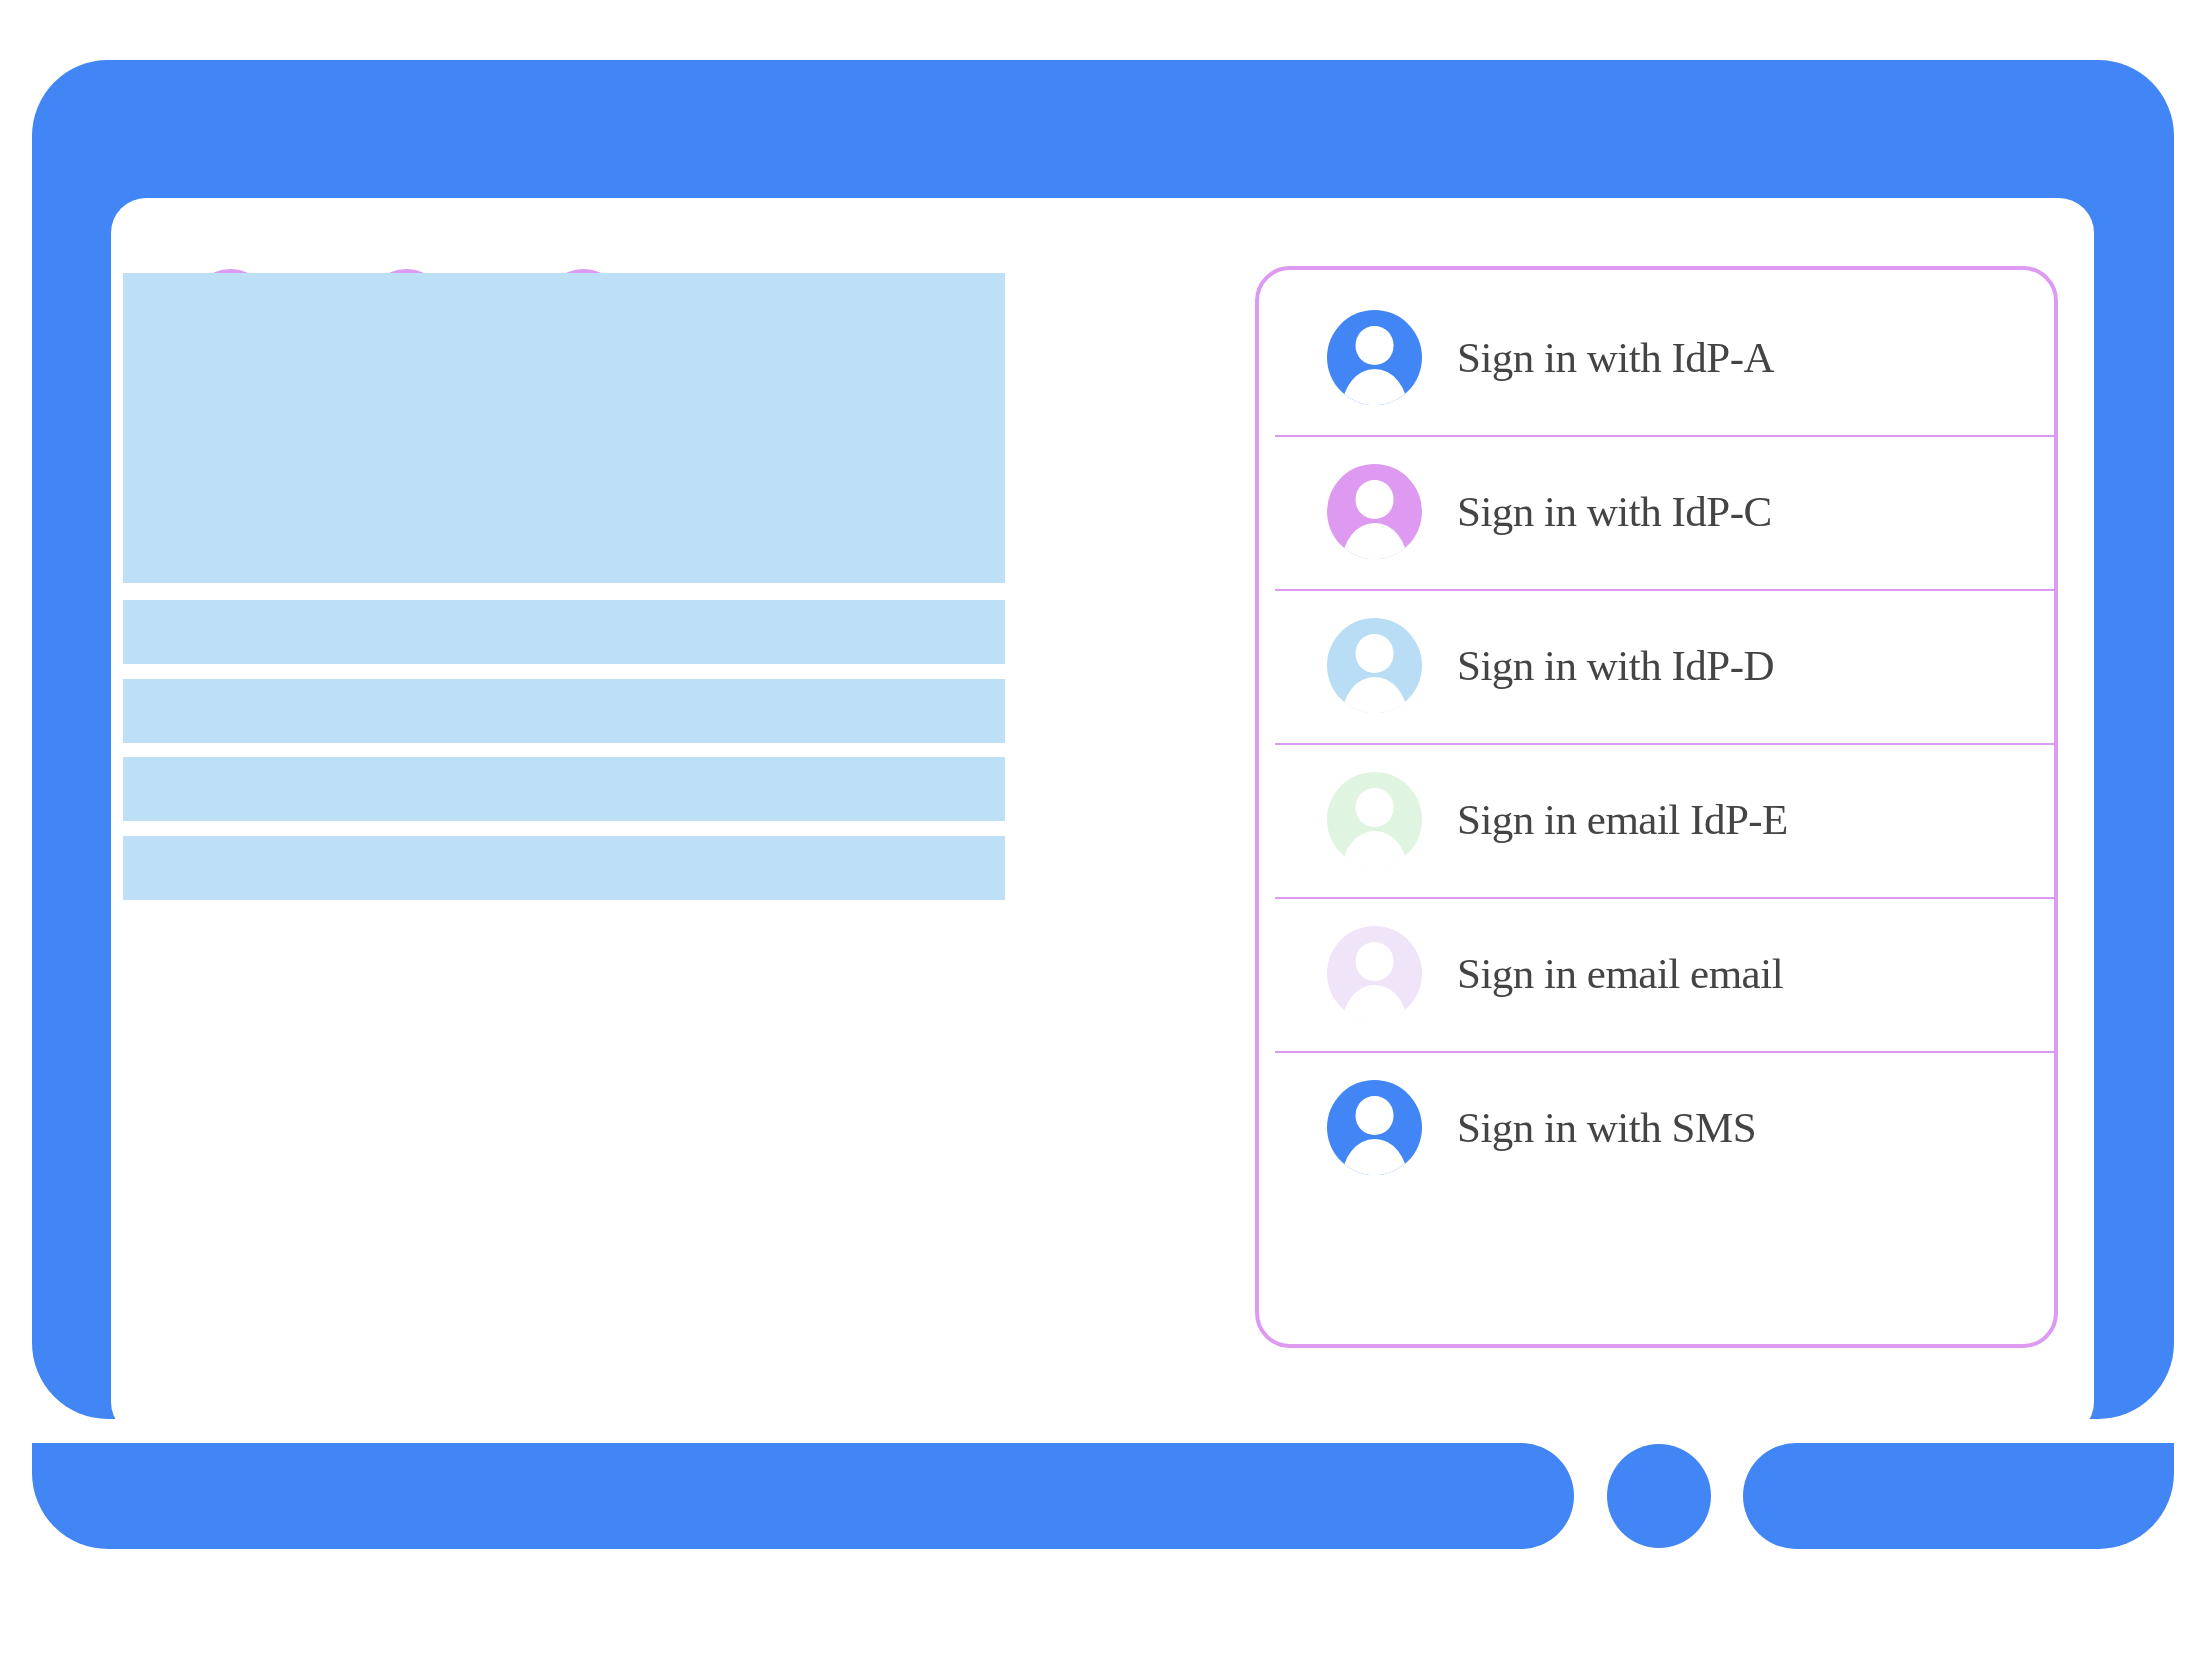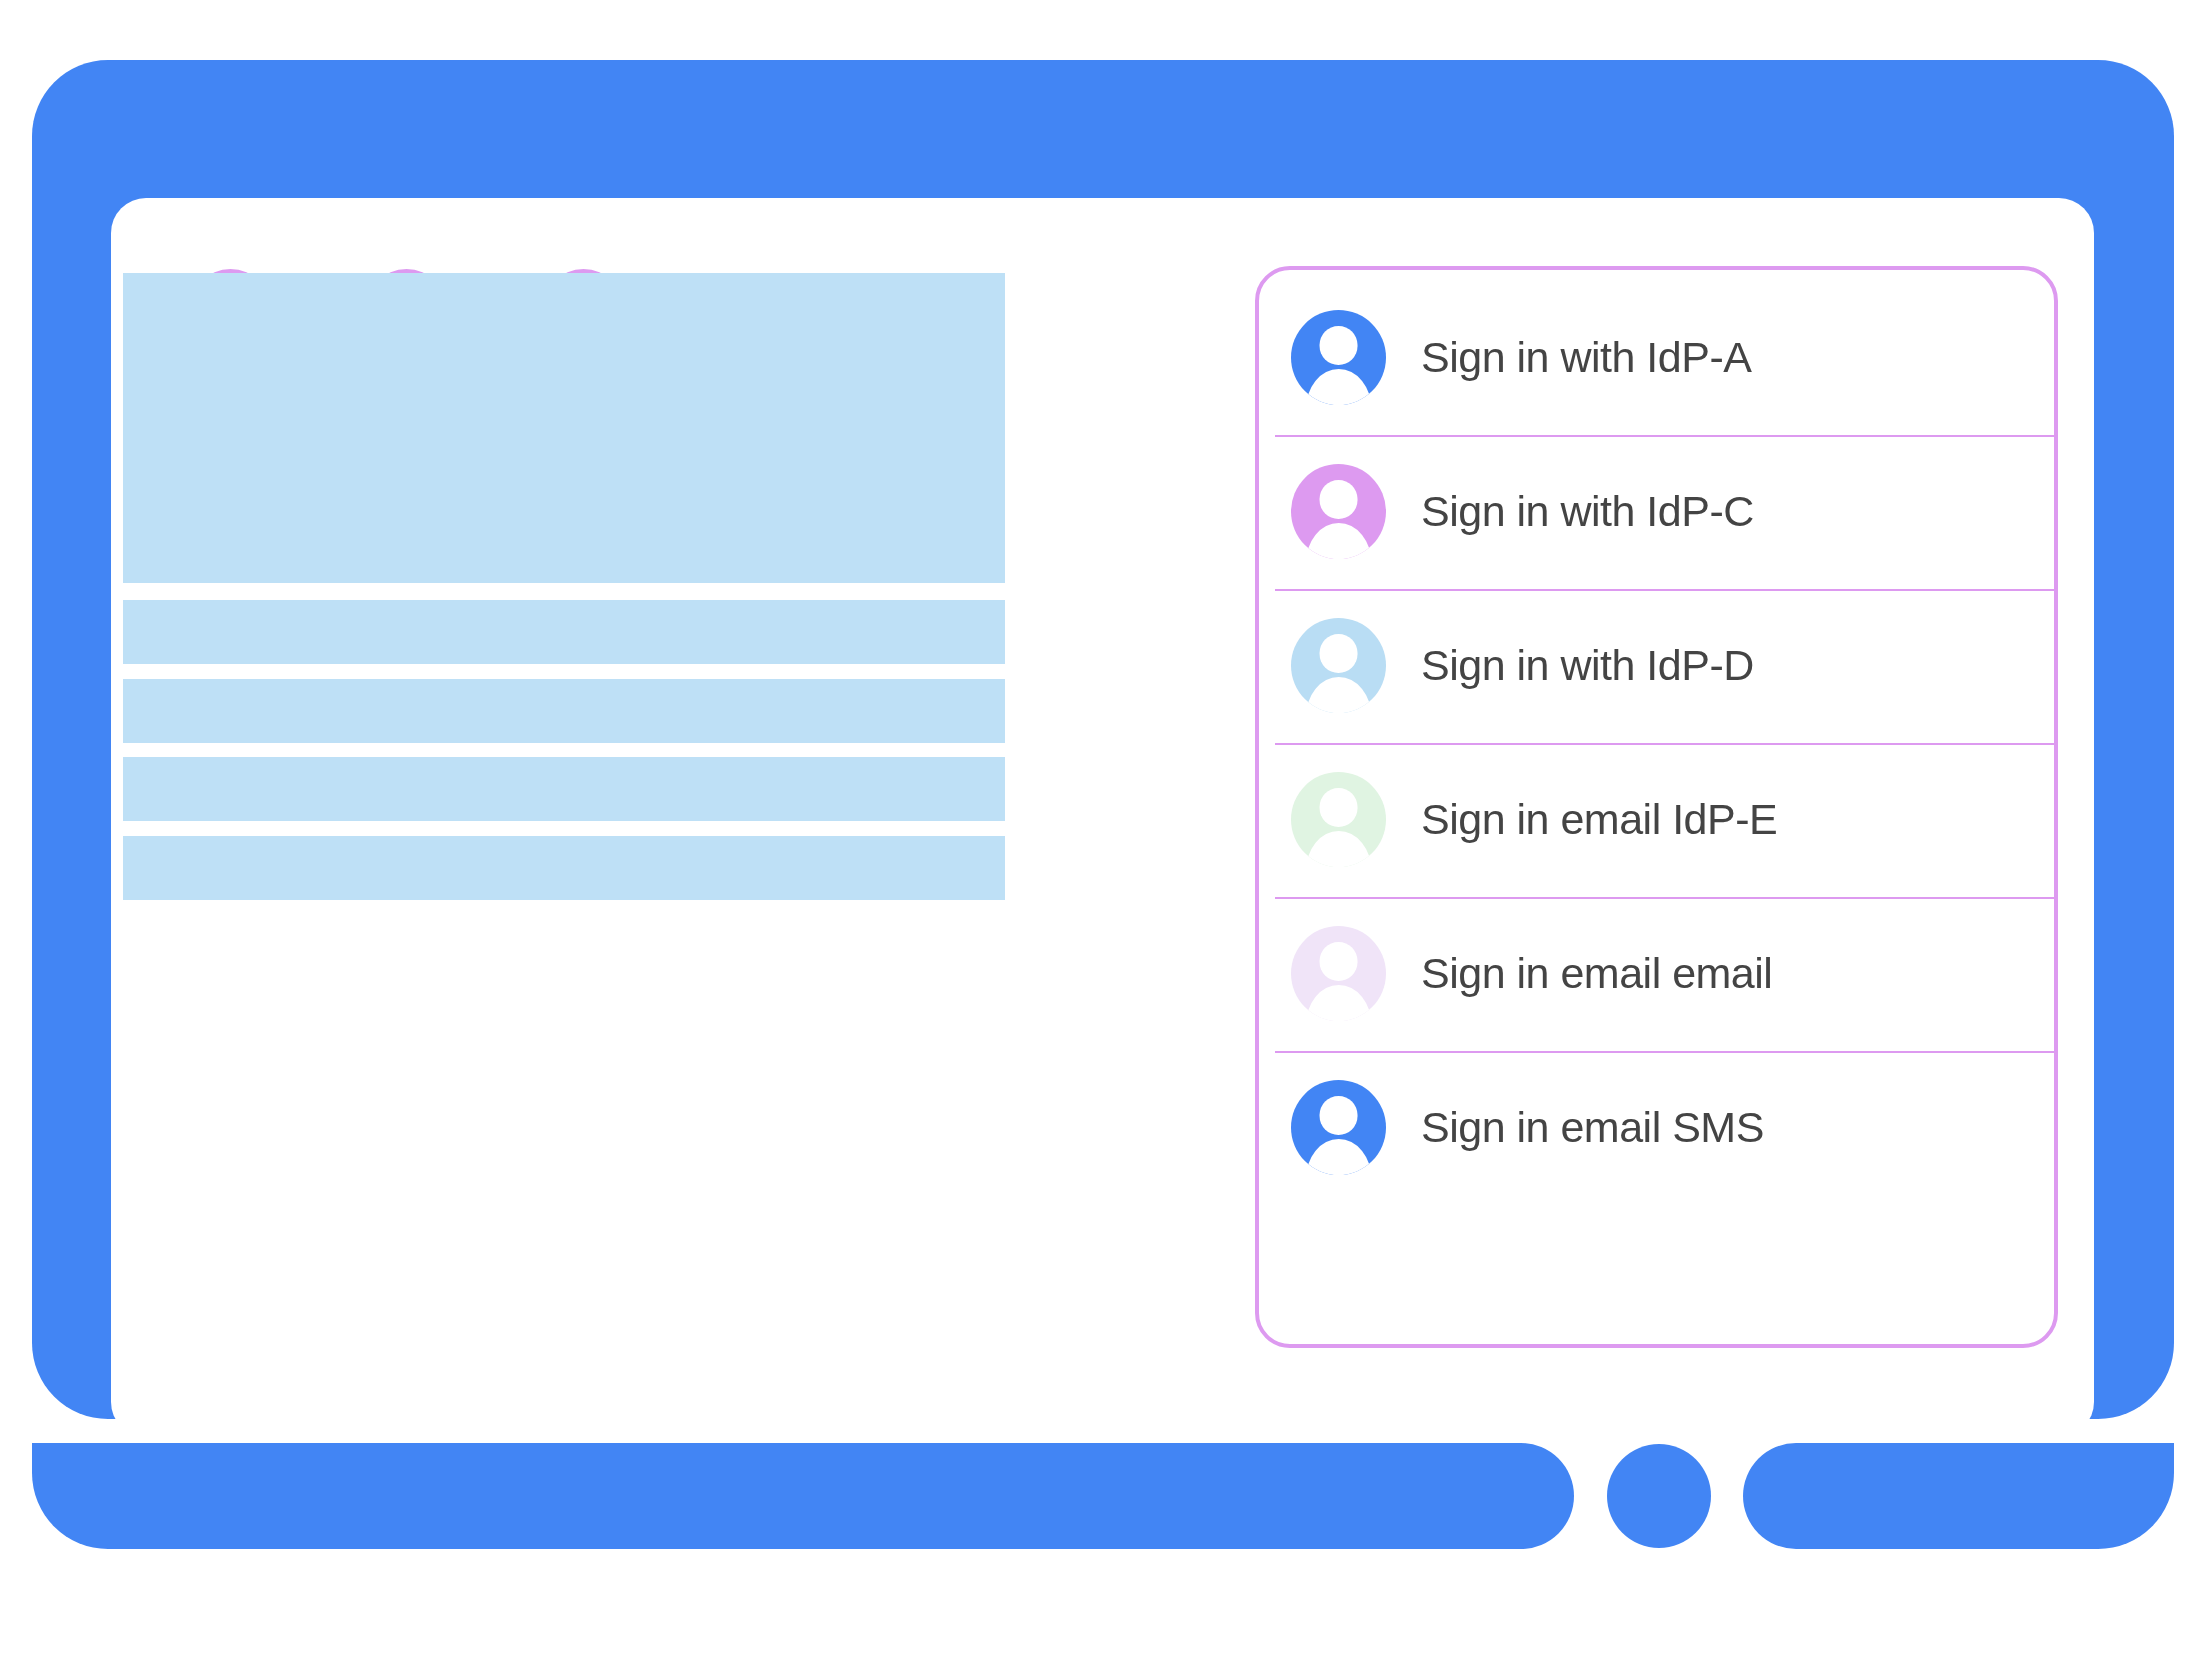--- a/index.html
+++ b/index.html
@@ -161,23 +161,24 @@
     width: 100%;
     list-style: none;
     margin: 0;
     padding: 0;
   }
   .signin-item {
     position: relative;
     height: 154px;
     display: flex;
     align-items: center;
-    padding-left: 32px;
+    padding-left: 68px;
     box-sizing: border-box;
     cursor: pointer;
+    font-family: Liberation Serif, serif;
   }
   .signin-item + .signin-item::before {
     content: "";
     position: absolute;
     left: 16px;
     right: 0;
     top: 0;
     height: 2.6px;
     background: #DD9AF0;
   }
@@ -275,19 +276,19 @@
             <span class="head"></span>
             <span class="body"></span>
           </span>
           <span class="signin-label">Sign in email email</span>
         </li>
         <li class="signin-item">
           <span class="avatar" style="background: rgb(66, 133, 244);">
             <span class="head"></span>
             <span class="body"></span>
           </span>
-          <span class="signin-label">Sign in email SMS</span>
+          <span class="signin-label">Sign in with SMS</span>
         </li>
       </ul>
   </div>
 
 </div>
 
 
 </body></html>

